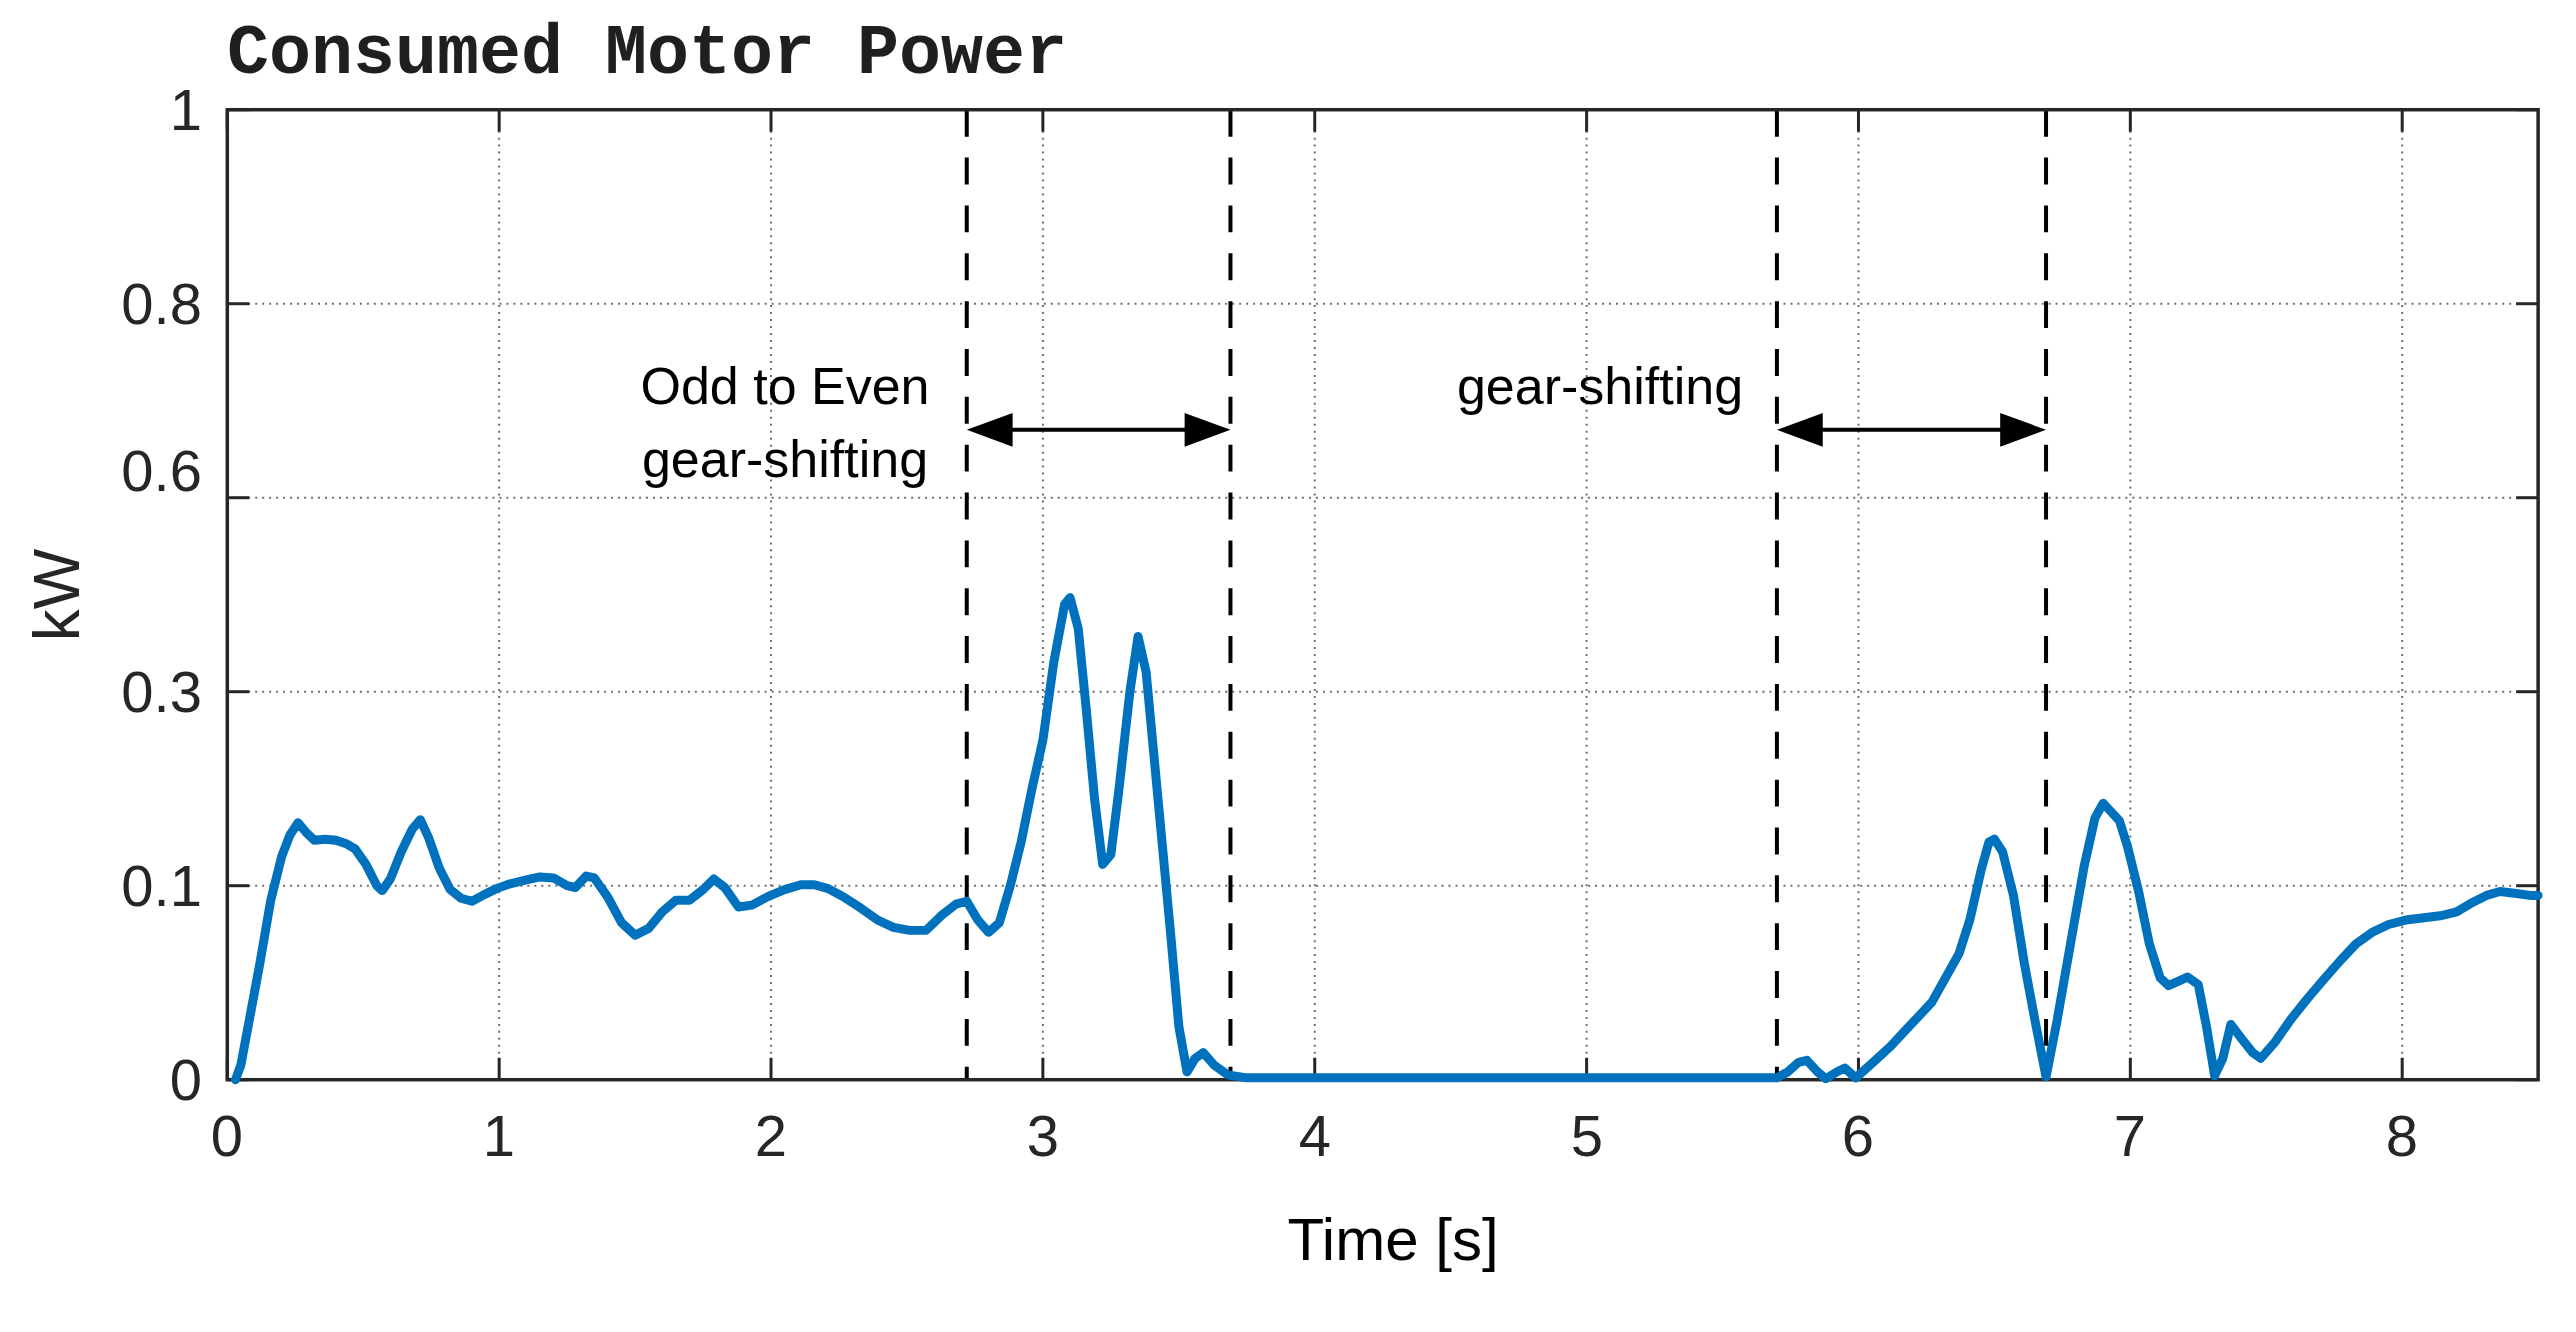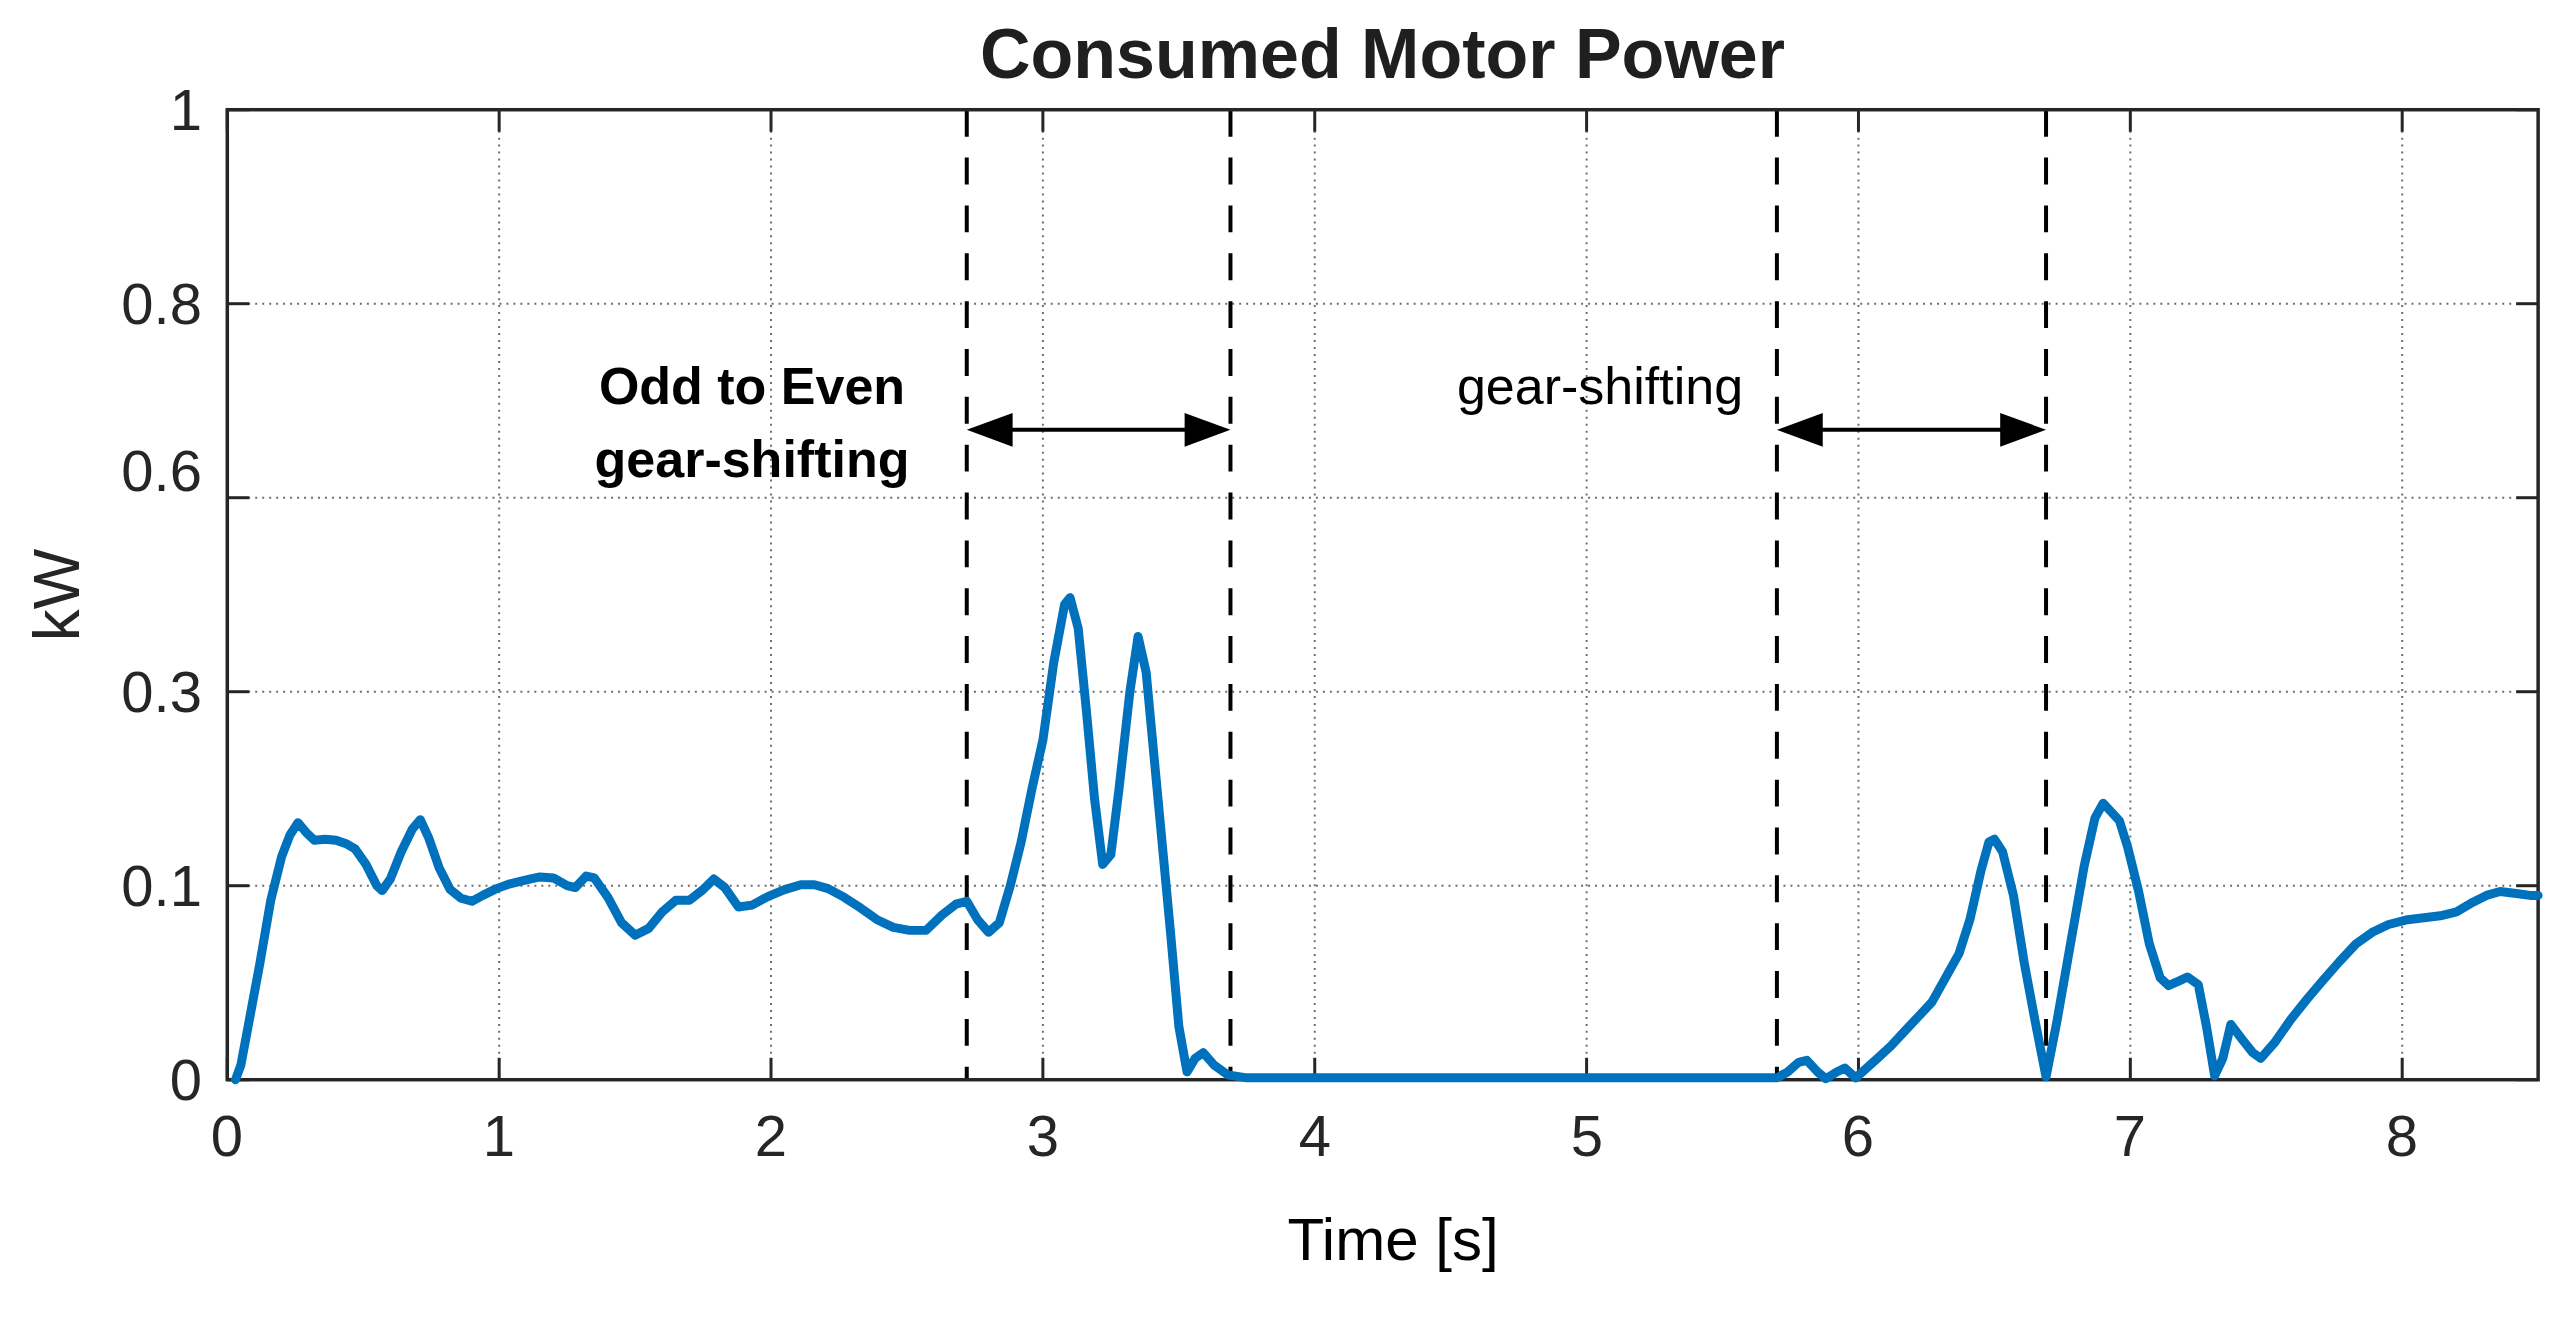--- a/index.html
+++ b/index.html
@@ -6,22 +6,22 @@
   body{
     position:relative;
     width:2576px;height:1333px;
     font-family:"Liberation Sans",sans-serif;
     color:#262626;
     overflow:hidden;
   }
   #plot-svg{position:absolute;left:0;top:0;}
   .page-title{
     position:absolute;left:227px;top:18px;width:2311px;
-    text-align:center;font-size:70px;font-weight:bold;color:#1f1f1f;
-    line-height:1.05;white-space:nowrap;
+    font-size:70px;font-weight:bold;color:#1f1f1f;
+    line-height:1.05;white-space:nowrap;font-family:Liberation Mono, monospace;
   }
   .y-label{
     position:absolute;left:57px;top:595px;
     transform:translate(-50%,-50%) rotate(-90deg);
     font-size:64px;color:#262626;white-space:nowrap;
   }
   .x-label{
     position:absolute;left:1393px;top:1205px;
     transform:translateX(-50%);
     font-size:60px;color:#000000;white-space:nowrap;
@@ -97,21 +97,21 @@
     <line x1="228" y1="110" x2="250" y2="110" stroke="#262626" stroke-width="3"></line>
     <line x1="2546" y1="110" x2="2524" y2="110" stroke="#262626" stroke-width="3"></line>
     <rect x="228" y="110" width="2318" height="973" fill="none" stroke="#262626" stroke-width="3.5"></rect>
     <polyline points="236.2,1083.0 241.6,1068.4 249.8,1024.6 260.7,966.2 271.6,903.0 282.5,859.2 290.7,837.8 298.9,825.2 307.1,834.9 315.3,842.7 326.2,841.7 337.1,842.7 348.0,846.6 356.2,851.4 367.1,867.0 378.0,888.4 383.4,893.3 391.6,881.6 402.5,854.3 413.4,832.0 421.6,822.2 429.8,839.8 440.7,870.9 451.6,892.3 462.5,901.0 473.4,904.0 484.3,898.1 498.0,891.3 511.6,886.5 528.0,882.6 541.6,879.6 555.2,880.6 568.9,888.4 577.1,890.3 588.0,878.7 596.2,880.6 609.8,900.1 623.4,925.4 637.1,938.0 650.7,931.2 664.3,914.7 678.0,903.0 691.6,903.0 705.2,892.3 716.1,881.6 727.1,890.3 740.7,909.8 754.3,907.9 770.7,899.1 787.0,892.3 803.4,887.4 817.0,887.4 830.7,891.3 847.0,900.1 863.4,910.8 879.8,922.5 896.1,930.2 912.5,933.2 928.9,933.2 945.2,917.6 958.9,906.9 969.8,904.0 980.7,922.5 991.6,935.1 1002.5,925.4 1013.4,888.4 1024.3,844.6 1035.2,791.1 1046.1,742.5 1057.0,664.6 1067.9,606.2 1073.4,599.4 1081.6,630.6 1089.8,713.3 1097.9,800.8 1106.1,867.0 1114.3,857.3 1122.5,791.1 1133.4,693.8 1141.6,638.3 1149.7,674.3 1157.9,761.9 1166.1,849.5 1174.3,937.0 1182.5,1029.5 1190.7,1075.2 1198.8,1061.6 1207.0,1055.8 1217.9,1068.4 1231.6,1078.1 1250.6,1081.1 1318.8,1081.1 1455.2,1081.1 1591.5,1081.1 1700.6,1081.1 1782.4,1081.1 1793.3,1075.2 1804.2,1065.5 1812.4,1063.5 1823.3,1075.2 1831.5,1082.0 1842.4,1075.2 1850.6,1071.3 1861.5,1081.1 1872.4,1071.3 1883.3,1061.6 1897.0,1048.9 1910.6,1034.3 1924.2,1019.8 1937.9,1005.2 1951.5,980.8 1965.1,956.5 1976.0,922.5 1987.0,873.8 1995.1,844.6 2000.6,841.7 2008.8,854.3 2019.7,898.1 2030.6,966.2 2041.5,1024.6 2052.4,1080.1 2063.3,1024.6 2076.9,946.8 2090.6,868.9 2101.5,820.3 2109.7,805.7 2117.9,814.5 2126.0,823.2 2134.2,849.5 2145.1,893.3 2156.0,946.8 2166.9,980.8 2175.1,988.6 2186.0,983.8 2194.2,979.9 2205.1,987.6 2213.3,1029.5 2221.5,1079.1 2229.7,1061.6 2237.8,1027.5 2248.8,1042.1 2259.7,1055.8 2267.8,1061.6 2281.5,1046.0 2297.8,1022.7 2314.2,1002.2 2330.6,982.8 2346.9,964.3 2363.3,946.8 2379.6,935.1 2396.0,927.3 2415.1,922.5 2431.5,920.5 2447.8,918.6 2464.2,914.7 2480.6,904.9 2494.2,898.1 2507.8,894.2 2524.2,896.2 2537.8,898.1 2546.0,898.1" fill="none" stroke="#0072BD" stroke-width="9" stroke-linejoin="round" stroke-linecap="round"></polyline>
   </svg>
 
 <div class="page-title">Consumed Motor Power</div>
 <div class="y-label">kW</div>
 <div class="x-label">Time [s]</div>
 
-<div class="annotation-block" id="annot-0" style="left: 752px; top: 350px; font-weight: bold;">
+<div class="annotation-block" id="annot-0" style="left: 785px; top: 350px;">
   <div>Odd to Even</div>
   <div>gear-shifting</div>
 </div>
 <div class="annotation-block" id="annot-1" style="left: 1600px; top: 350px;">
   <div>gear-shifting</div>
 </div>
 
 <div class="tick-label-y" style="right: 2374px; top: 1049px;">0</div>
 <div class="tick-label-y" style="right: 2374px; top: 855px;">0.1</div>
 <div class="tick-label-y" style="right: 2374px; top: 661px;">0.3</div>

